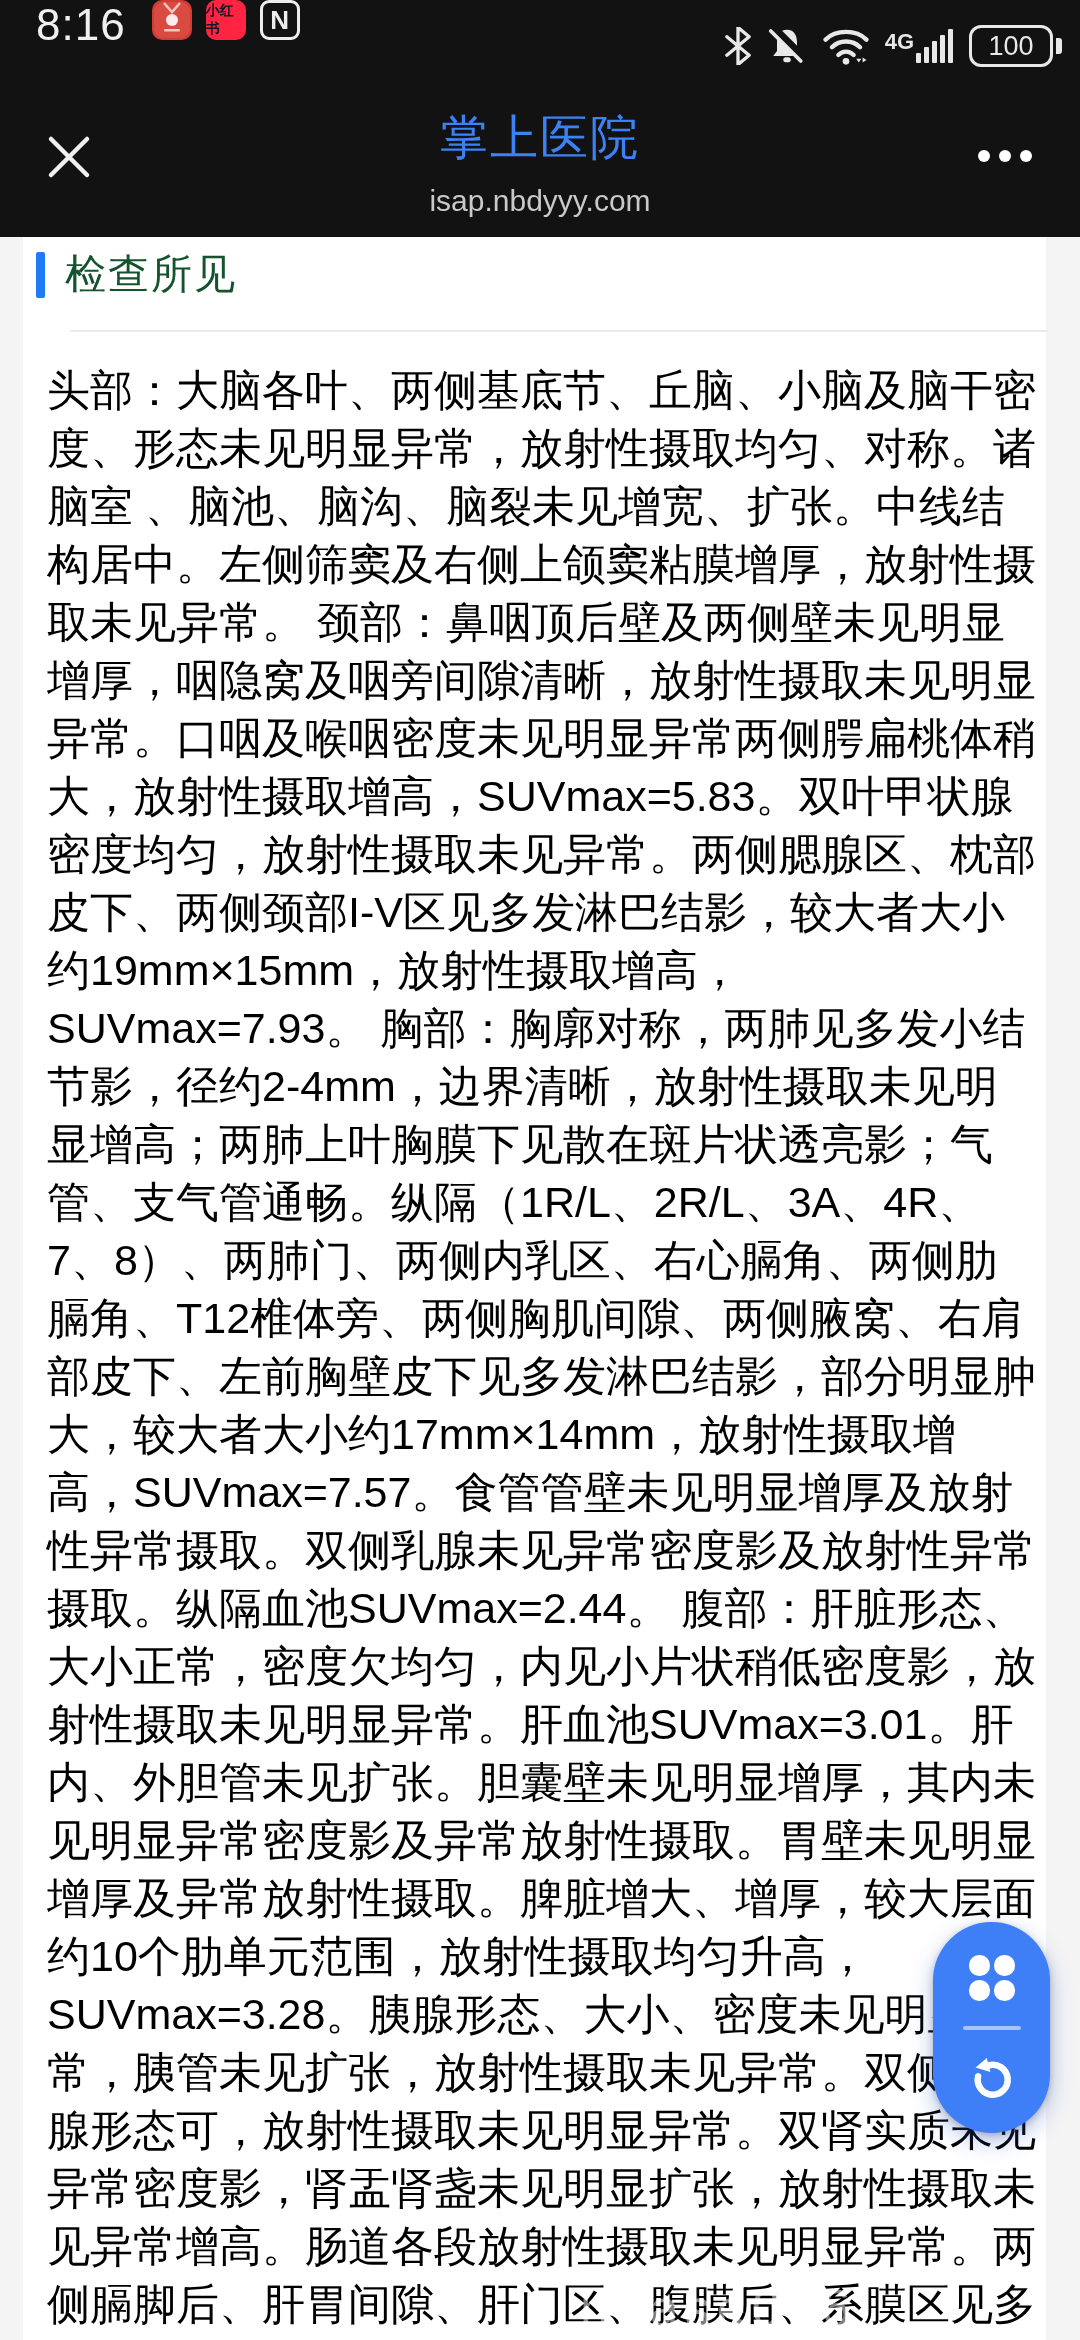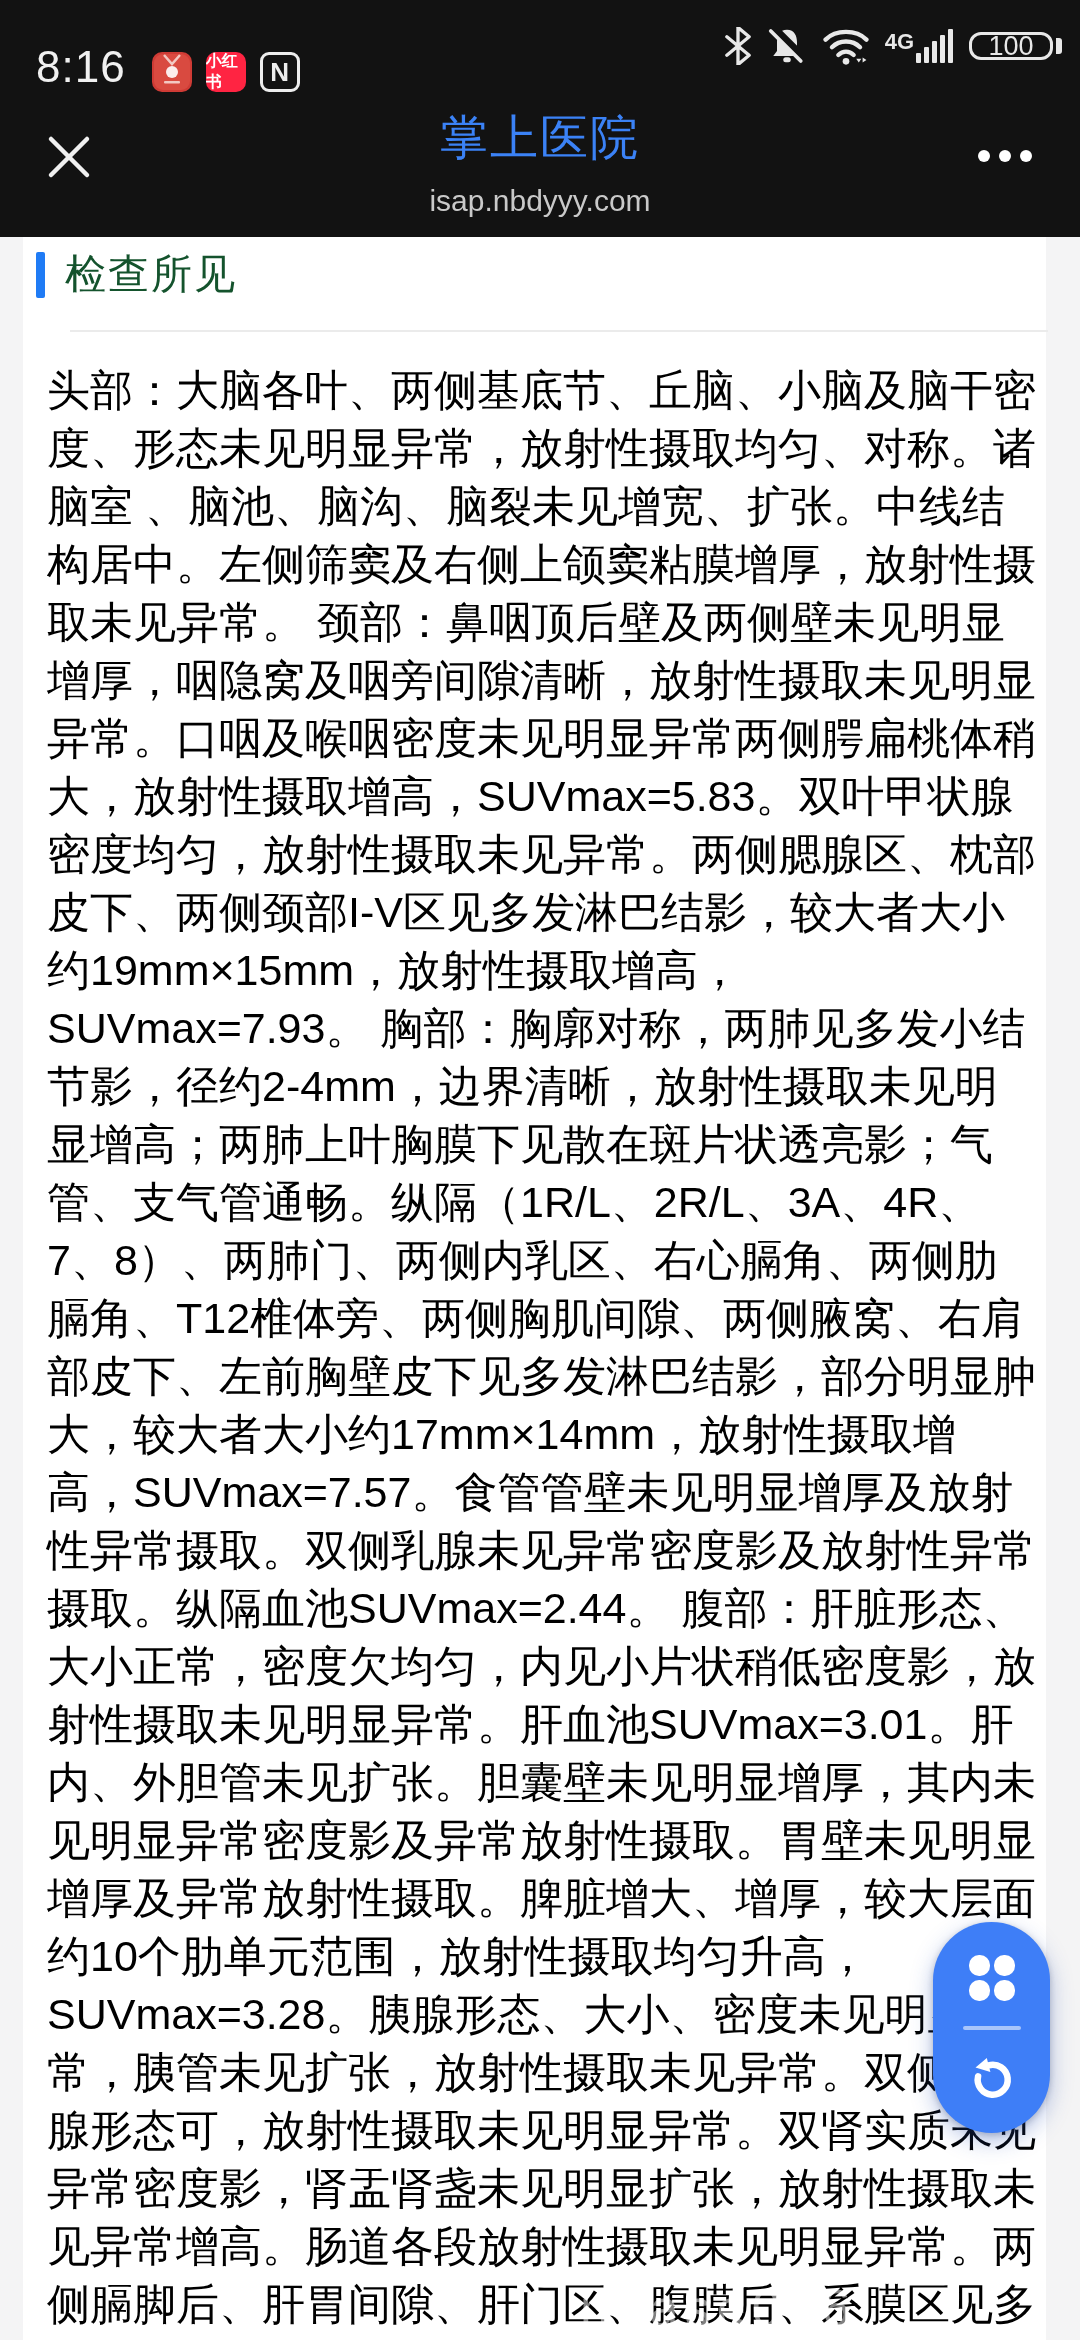--- a/index.html
+++ b/index.html
@@ -3,33 +3,33 @@
 <meta charset="utf-8">
 <style>
   * { margin:0; padding:0; box-sizing:border-box; }
   html,body { width:1080px; height:2340px; overflow:hidden; }
   body {
     font-family:"Liberation Sans","DejaVu Sans",sans-serif;
     background:#ffffff; position:relative;
   }
   
   .topbar { position:absolute; left:0; top:0; width:1080px; height:237px; background:#121212; }
-  .status-bar { position:absolute; left:0; top:0; width:1080px; height:92px; display:flex; align-items:flex-end; color:#ededed; }
+  .status-bar { position:absolute; left:0; top:0; width:1080px; height:92px; display:flex; align-items:flex-start; color:#ededed; }
   .time { font-size:44px; margin-left:36px; letter-spacing:1px; color:#f0f0f0; }
   .sb-left-icons { display:flex; align-items:center; gap:14px; margin-left:26px; }
   .app-badge { width:40px; height:40px; border-radius:10px; display:flex; align-items:center; justify-content:center; overflow:hidden; }
   .red-app { background:#cf3b35; position:relative; }
-  .xhs-app { background:#ff2442; color:#ffffff; font-size:16px; font-weight:bold; letter-spacing:0; }
+  .xhs-app { background:#ff2442; color:#0f172a; font-size:14px; font-weight:bold; letter-spacing:0; }
   .nfc { width:40px; height:40px; border:3px solid #ededed; border-radius:9px; display:flex; align-items:center; justify-content:center; font-size:26px; font-weight:bold; color:#ededed; background:transparent; }
   .sb-right { position:absolute; right:18px; top:0; height:92px; display:flex; align-items:center; gap:16px; }
   .bars { display:flex; align-items:flex-end; gap:3px; }
   .bars i { display:block; width:5px; background:#e8e8e8; border-radius:1px; }
   .netlabel { font-size:22px; font-weight:bold; color:#e8e8e8; margin-right:2px; transform:translateY(-8px); }
   .battery { display:flex; align-items:center; }
-  .batt-body { min-width:84px; height:28px; border:3px solid #e8e8e8; border-radius:12px; display:flex; align-items:center; justify-content:center; font-size:27px; color:#e8e8e8; padding:0 6px; }
+  .batt-body { min-width:84px; height:42px; border:3px solid #e8e8e8; border-radius:12px; display:flex; align-items:center; justify-content:center; font-size:27px; color:#e8e8e8; padding:0 6px; }
   .batt-nub { width:6px; height:16px; background:#e8e8e8; border-radius:0 3px 3px 0; margin-left:3px; }
   
   .wv-header { position:absolute; left:0; top:92px; width:1080px; height:145px; }
   .close-btn { position:absolute; left:36px; top:32px; width:66px; height:66px; display:flex; align-items:center; justify-content:center; }
   .wv-center { position:absolute; left:200px; right:200px; top:14px; text-align:center; }
   .wv-title { font-size:48px; color:#3b82f6; letter-spacing:2px; }
   .wv-url { font-size:30px; color:#c9c9c9; margin-top:14px; }
   .more-btn { position:absolute; right:48px; top:44px; display:flex; gap:9px; align-items:center; height:40px; }
   .more-btn b { width:12px; height:12px; border-radius:50%; background:#ffffff; }
   

